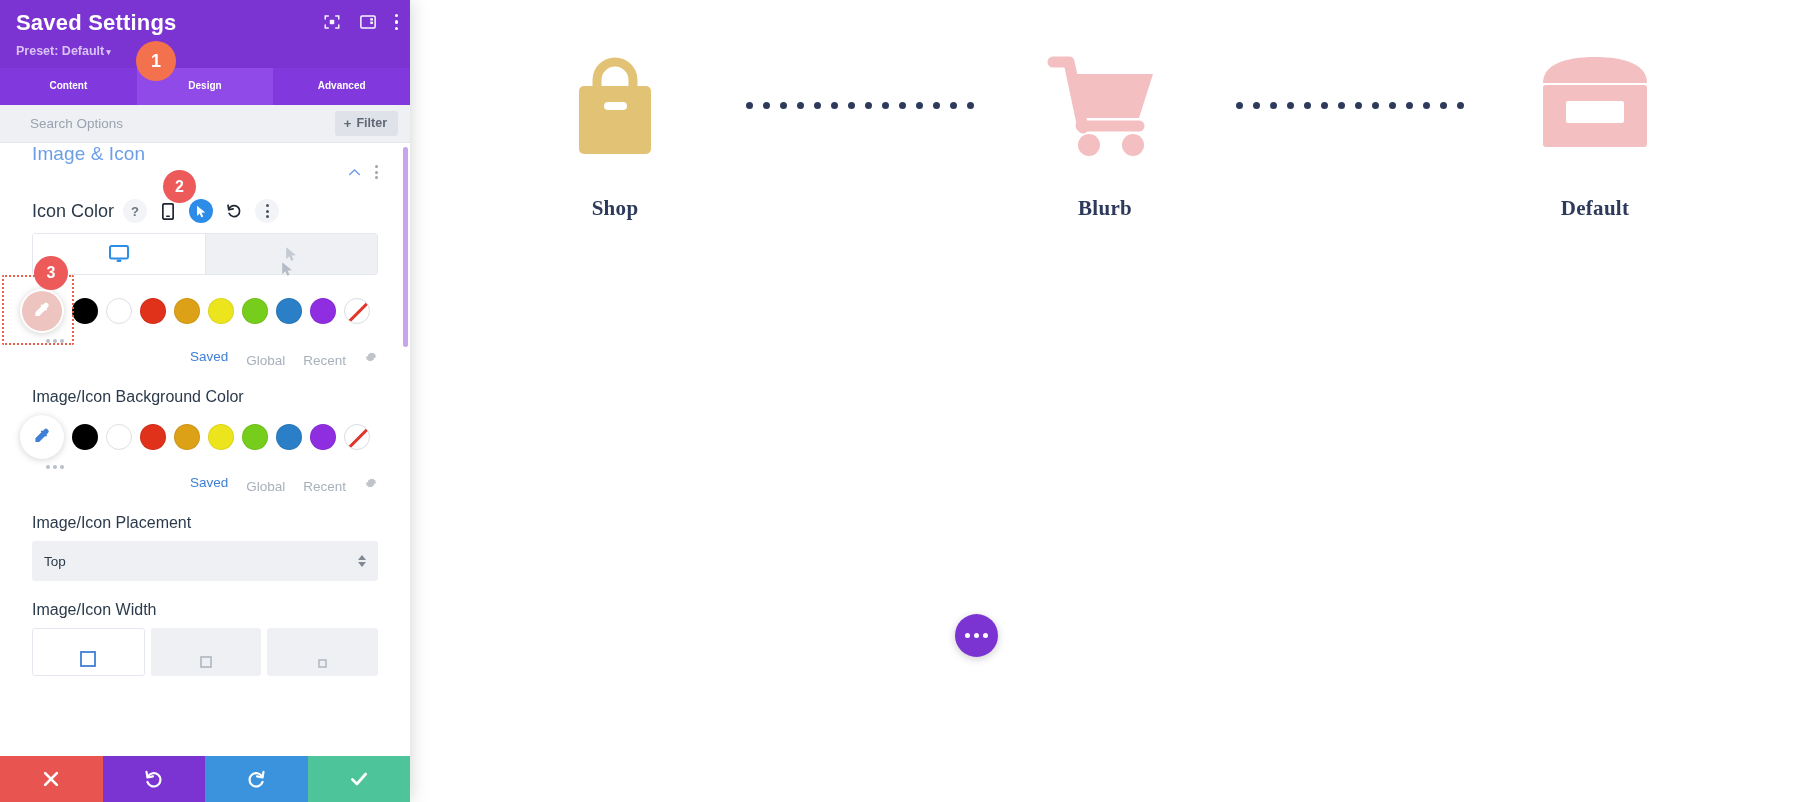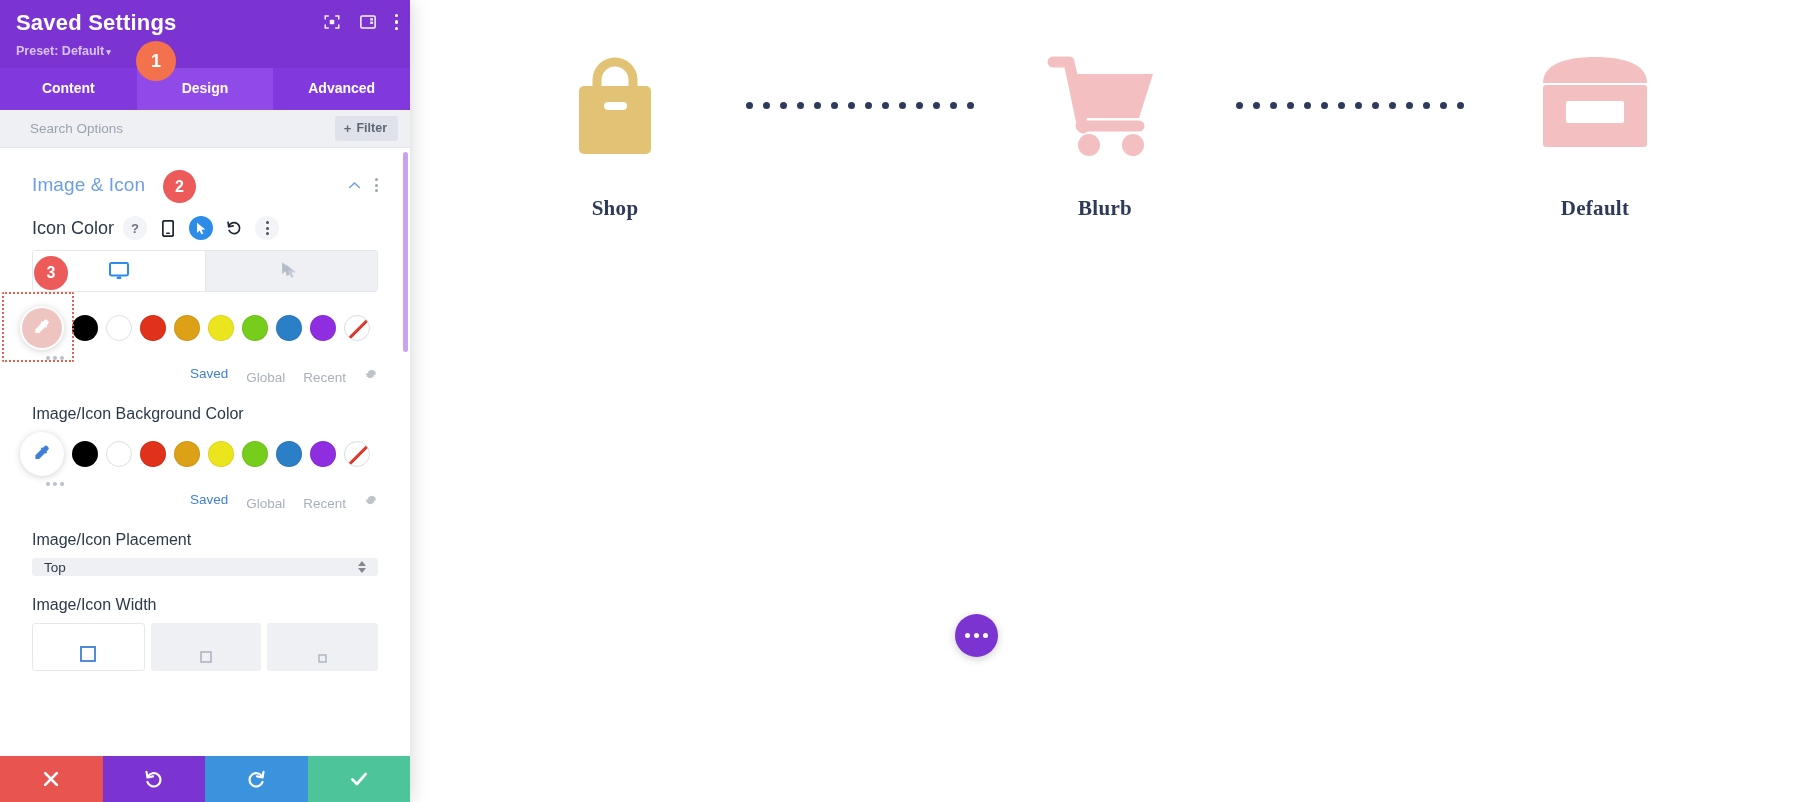--- a/index.html
+++ b/index.html
@@ -39,21 +39,21 @@
   .header-icons {
     position: absolute; right: 12px; top: 13px;
     display: flex; align-items: center; gap: 18px;
   }
   .hicon { width: 18px; height: 18px; opacity: .95; display:block; }
 
   
   .tabs { display: flex; background: #8139de; flex: 0 0 auto; }
   .tab {
     flex: 1; text-align: center; color: #fff;
-    font-size: 14px; font-weight: bold;
+    font-size: 10px; font-weight: bold;
     padding: 12px 0 14px 0; cursor: pointer;
     position: relative;
   }
   .tab.active { background: #8f4ae8; }
 
   
   .search-row {
     display: flex; align-items: center;
     background: #eef0f4; border-bottom: 1px solid #e2e5ea;
     height: 38px; padding: 0 12px 0 30px; flex: 0 0 auto;
@@ -78,22 +78,23 @@
     padding: 0 32px;
   }
   .scrollbar {
     position: absolute; right: 2px; top: 4px;
     width: 5px; height: 200px; border-radius: 3px;
     background: #c9a3ef;
   }
 
   .section-head {
     display: flex; 
-    margin-top: 26px; margin-bottom: 20px;
+    margin-bottom: 20px;
     position: relative;
+    flex-direction: column;
   }
   .section-title {
     color: #6c9ee8; font-size: 19px; font-weight: normal;
     letter-spacing: .1px;
   }
   .section-actions {
     margin-left: auto; display: flex; align-items: center; gap: 14px;
   }
   .chev { width: 13px; height: 13px; }
   .vdots { display:flex; flex-direction:column; gap:2.5px; align-items:center; }
@@ -160,21 +161,21 @@
     display: flex; align-items: center; gap: 18px;
     justify-content: flex-end; margin-top: -10px; margin-bottom: 4px;
   }
   .savedrow .lnk { font-size: 13.5px; cursor: pointer; }
   .lnk.on { color: #3f7fd6; }
   .lnk.off { color: #a8b0bb; margin-top: 8px; }
   .gear { width: 14px; height: 14px; opacity: .55; cursor: pointer; }
 
   .field-label { font-size: 16px; color: #2b3a4a; margin: 20px 0 9px 0; }
   .select-box {
-    height: 18px; background: #eef0f4; border-radius: 3px;
+    height: 40px; background: #eef0f4; border-radius: 3px;
     display: flex; align-items: center; padding: 0 12px;
     font-size: 13.5px; color: #2b3a4a; cursor: pointer;
   }
   .select-arrows {
     margin-left: auto; display: flex; flex-direction: column; gap: 2px; opacity: .75;
   }
   .select-arrows i {
     width: 0; height: 0; border-left: 4px solid transparent;
     border-right: 4px solid transparent; display:block;
   }

